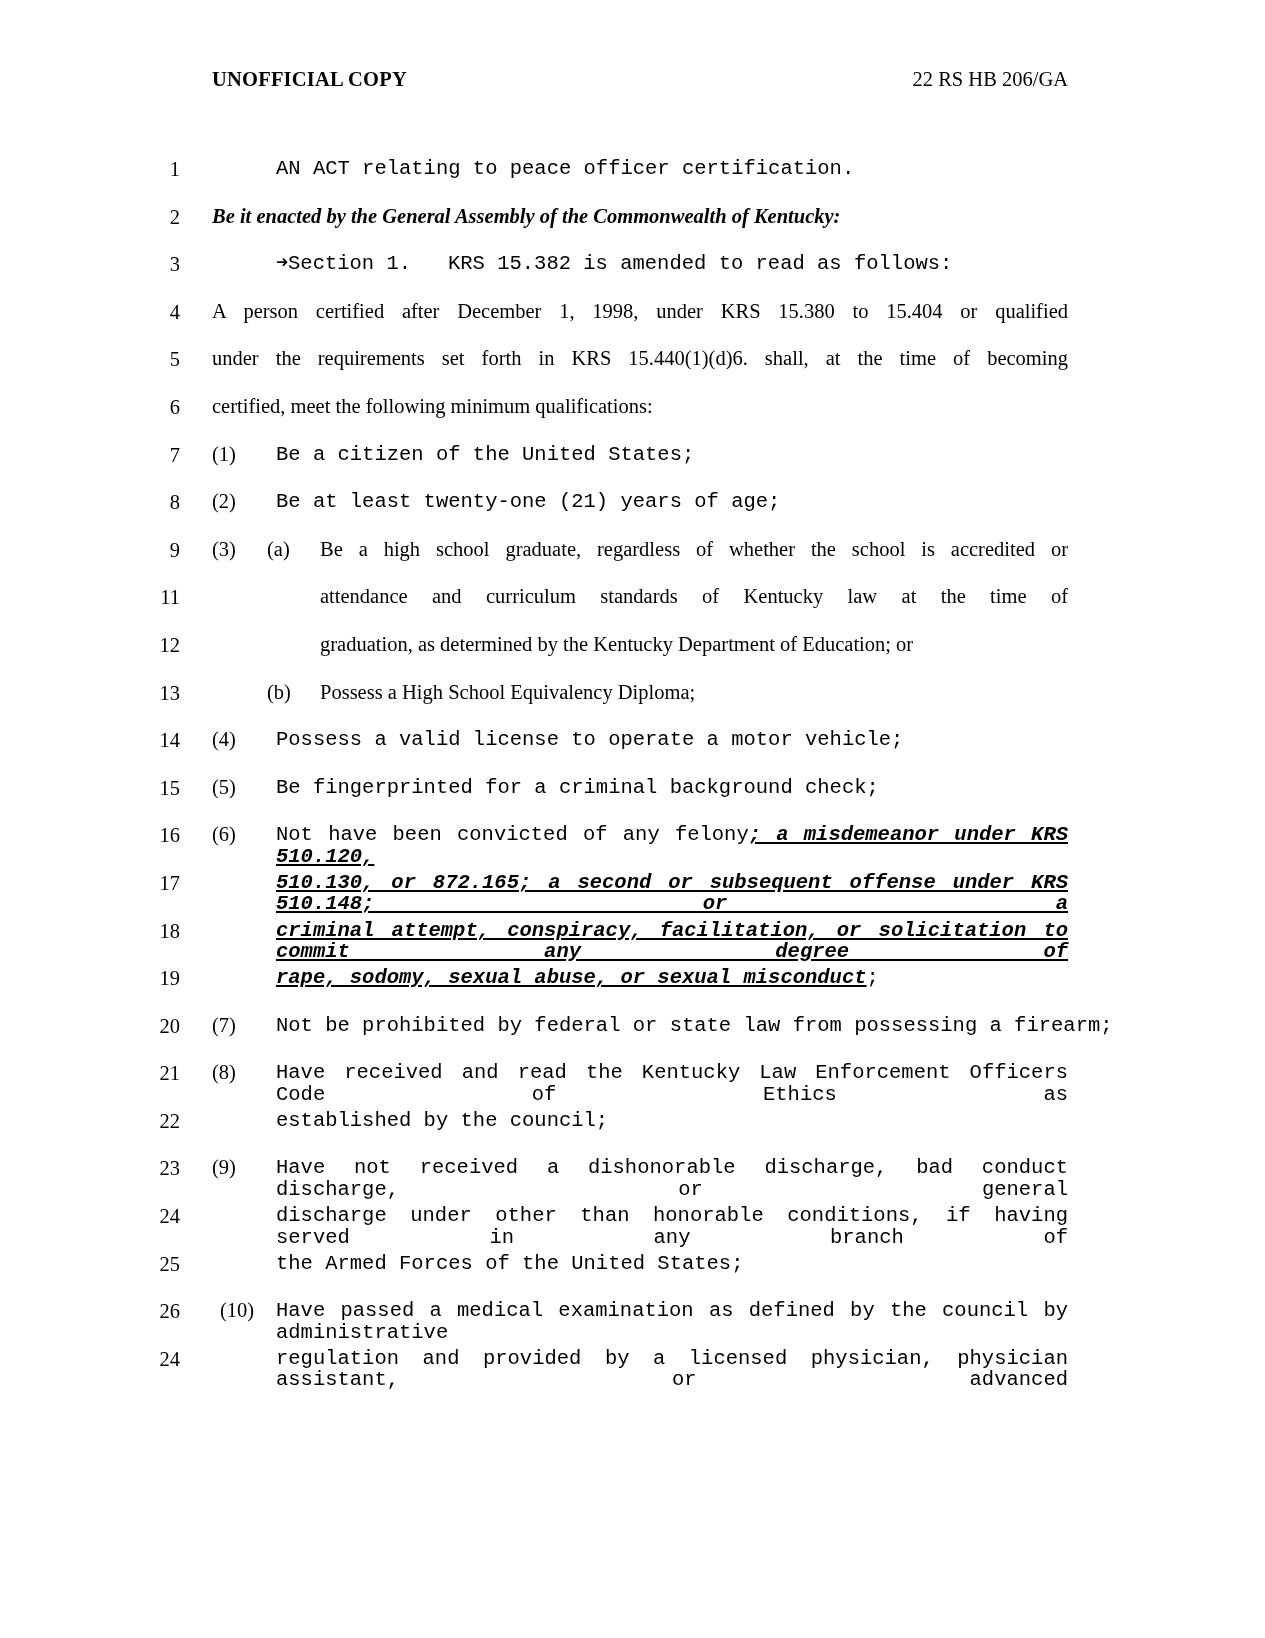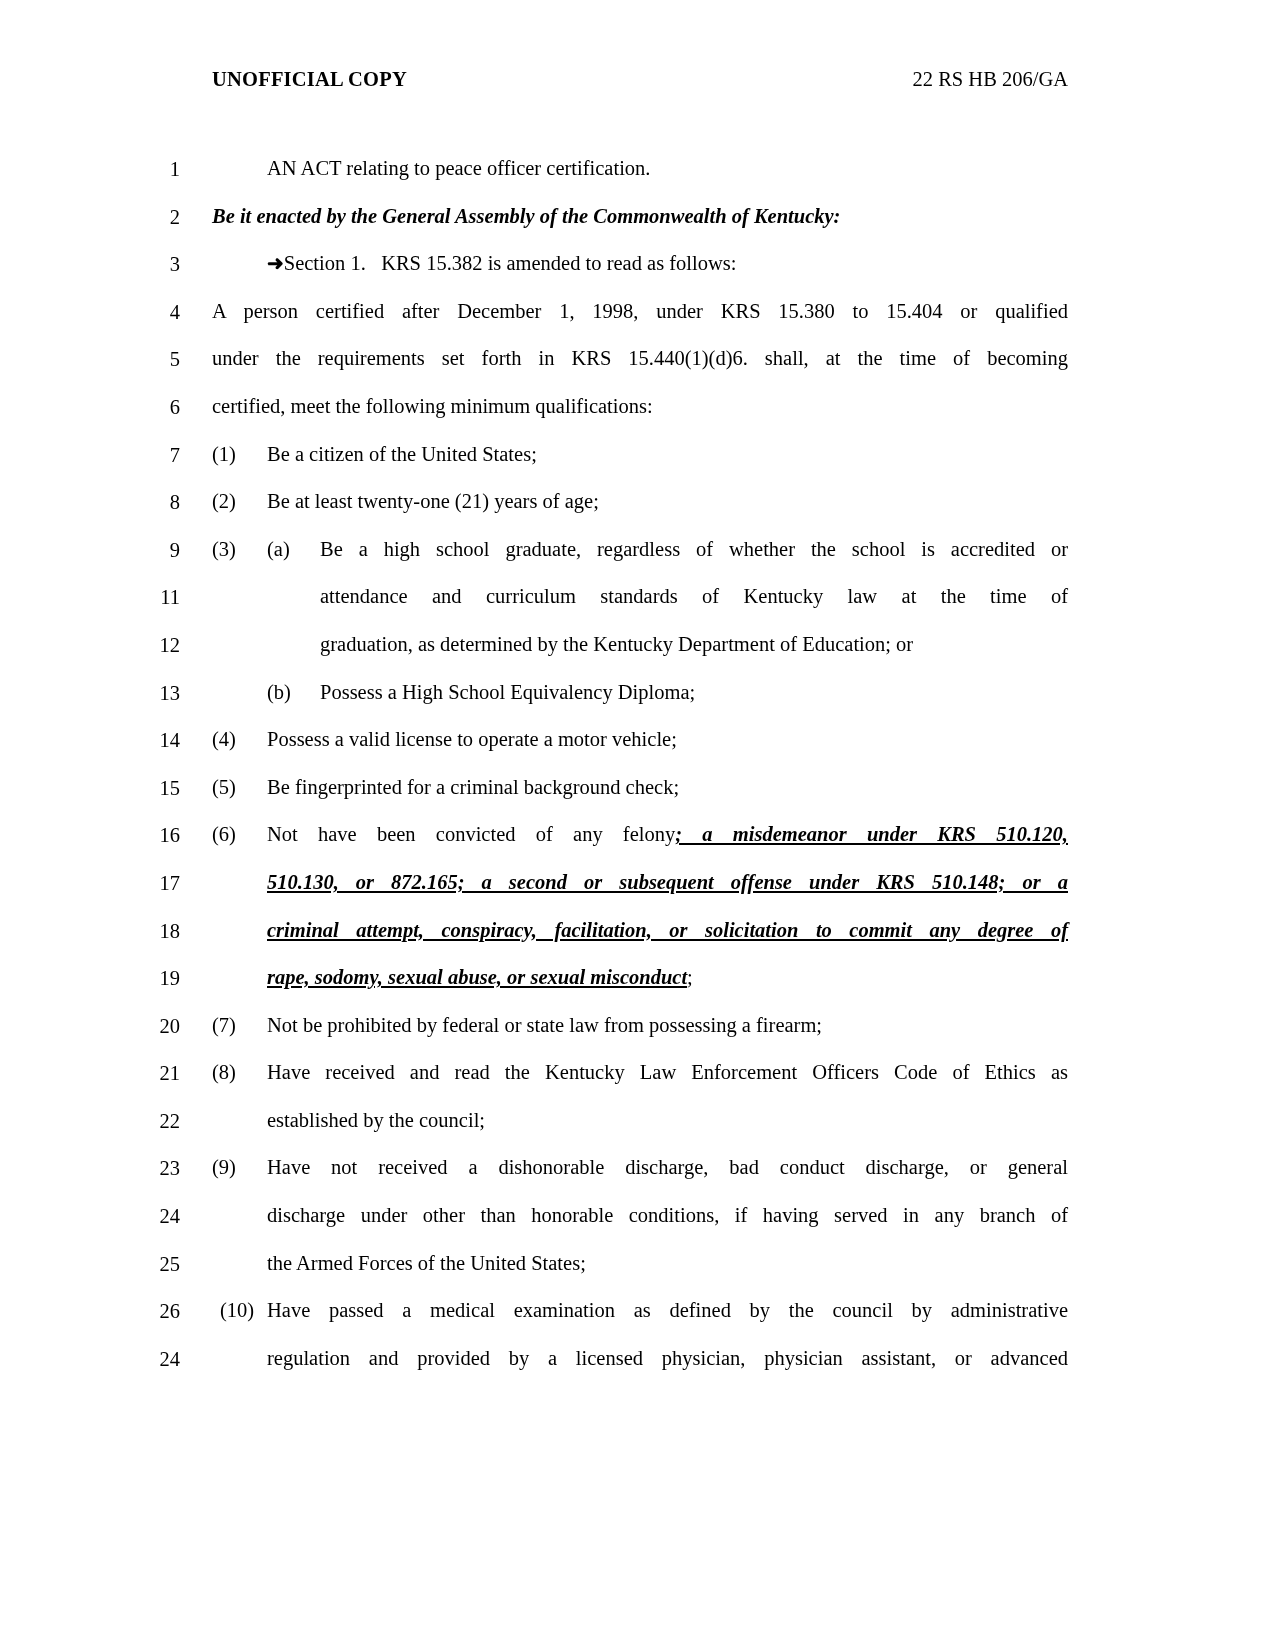--- a/index.html
+++ b/index.html
@@ -71,21 +71,21 @@
   }
   
   .ltext.just {
     white-space: normal;
     text-align: justify;
     text-align-last: justify;
     right: 197px;
   }
   
   .ind-body   { left: 212px; }   
-  .ind-para   { left: 267px; }   
+  .ind-para   { left: 276px; font-family: Liberation Mono, monospace; }   
   .ind-sub    { left: 320px; }   
 
   
   .marker {
     position: absolute;
     top: 6px;
     font-size: 20.5px;
     line-height: 1.05;
     white-space: nowrap;
   }

